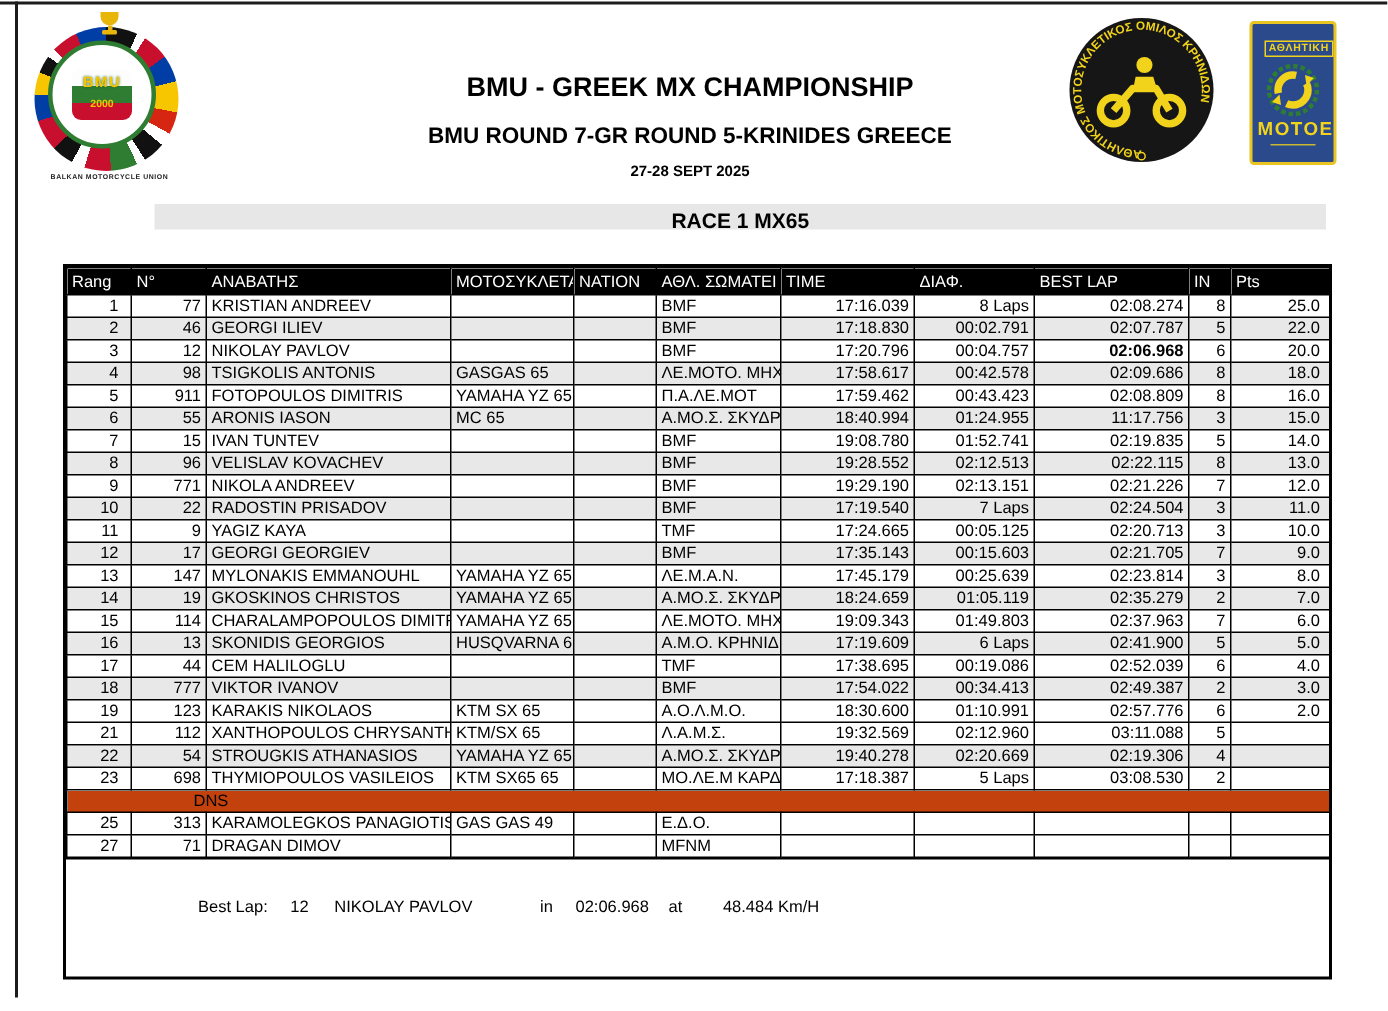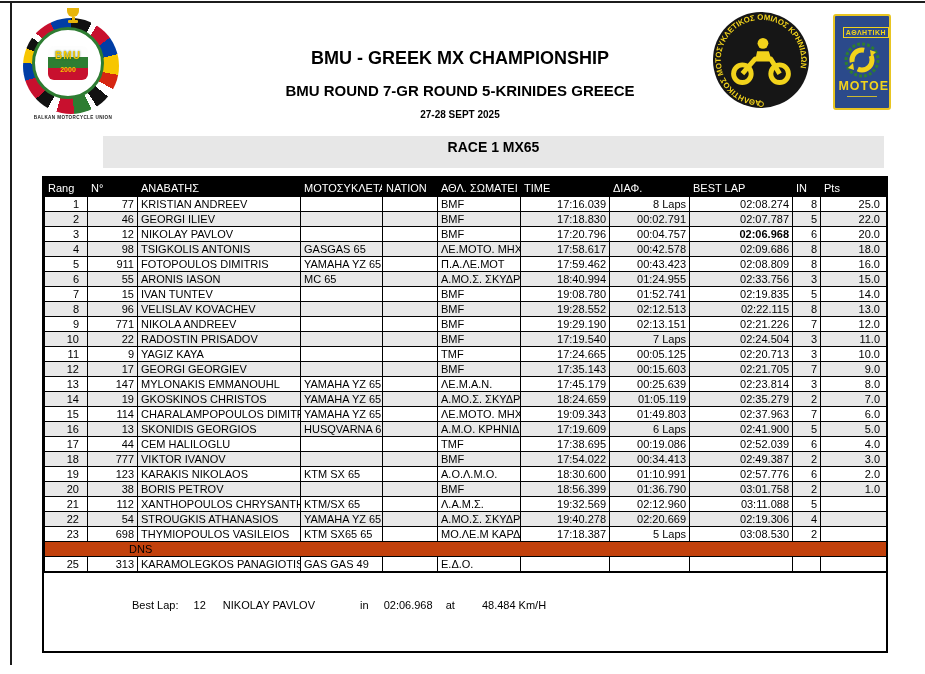--- a/index.html
+++ b/index.html
@@ -30,21 +30,21 @@
   .date-line{font-size:10px;font-weight:bold;}
 
   .club-logo{position:absolute;left:712px;top:11px;width:98px;height:98px;}
   .motoe-badge{position:absolute;left:833px;top:14px;width:58px;height:96px;background:#2b4a8b;
     border:2px solid #e8c522;border-radius:3px;box-sizing:border-box;text-align:right;padding-top:5px;}
   .motoe-top{display:inline-block;font-size:7px;font-weight:bold;color:#f2d31b;border:1px solid #f2d31b;padding:1px 2px;letter-spacing:.5px;}
   .motoe-emblem{margin:3px auto 1px auto;width:36px;height:36px;}
   .motoe-bottom{font-size:12.5px;font-weight:bold;color:#f2d31b;letter-spacing:1px;}
   .motoe-line{width:30px;height:1px;background:#f2d31b;margin:3px auto 0 auto;opacity:.8;}
 
-  .race-banner{position:absolute;left:103px;top:136px;width:781px;height:32px;background:#e7e7e7;
+  .race-banner{position:absolute;left:103px;top:136px;width:781px;height:17px;background:#e7e7e7;
     text-align:center;line-height:23px;font-size:14px;font-weight:bold;}
 
   
   .table-box{position:absolute;left:42px;top:176px;width:842px;border:2px solid #000;background:#fff;}
   table{width:100%;border-collapse:collapse;table-layout:fixed;}
   th,td{border:1px solid #000;font-size:11px;overflow:hidden;white-space:nowrap;}
   thead th{background:#000;color:#fff;font-weight:normal;text-align:left;height:17px;padding:0 3px;}
   td{height:14px;line-height:14px;padding:0 3px;}
   tr.even td{background:#e8e8e8;}
   .c-rank,.c-num,.c-time,.c-diff,.c-best,.c-in,.c-pts{text-align:right;}
@@ -228,21 +228,21 @@
           </tr>
           <tr class="even">
             <td class="c-rank">6</td>
             <td class="c-num">55</td>
             <td class="c-rider">ARONIS IASON</td>
             <td class="c-moto">MC 65</td>
             <td class="c-nation"></td>
             <td class="c-club">Α.ΜΟ.Σ. ΣΚΥΔΡ</td>
             <td class="c-time">18:40.994</td>
             <td class="c-diff">01:24.955</td>
-            <td class="c-best">02:33.756</td>
+            <td class="c-best">11:17.756</td>
             <td class="c-in">3</td>
             <td class="c-pts">15.0</td>
           </tr>
           <tr>
             <td class="c-rank">7</td>
             <td class="c-num">15</td>
             <td class="c-rider">IVAN TUNTEV</td>
             <td class="c-moto"></td>
             <td class="c-nation"></td>
             <td class="c-club">BMF</td>
@@ -401,33 +401,20 @@
             <td class="c-rider">KARAKIS NIKOLAOS</td>
             <td class="c-moto">KTM SX 65</td>
             <td class="c-nation"></td>
             <td class="c-club">Α.Ο.Λ.Μ.Ο.</td>
             <td class="c-time">18:30.600</td>
             <td class="c-diff">01:10.991</td>
             <td class="c-best">02:57.776</td>
             <td class="c-in">6</td>
             <td class="c-pts">2.0</td>
           </tr>
-          <tr class="even">
-            <td class="c-rank">20</td>
-            <td class="c-num">38</td>
-            <td class="c-rider">BORIS PETROV</td>
-            <td class="c-moto"></td>
-            <td class="c-nation"></td>
-            <td class="c-club">BMF</td>
-            <td class="c-time">18:56.399</td>
-            <td class="c-diff">01:36.790</td>
-            <td class="c-best">03:01.758</td>
-            <td class="c-in">2</td>
-            <td class="c-pts">1.0</td>
-          </tr>
           <tr>
             <td class="c-rank">21</td>
             <td class="c-num">112</td>
             <td class="c-rider">XANTHOPOULOS CHRYSANTHO</td>
             <td class="c-moto">KTM/SX 65</td>
             <td class="c-nation"></td>
             <td class="c-club">Λ.Α.Μ.Σ.</td>
             <td class="c-time">19:32.569</td>
             <td class="c-diff">02:12.960</td>
             <td class="c-best">03:11.088</td>
@@ -463,20 +450,33 @@
           <tr>
             <td colspan="11" class="dns-cell">DNS</td>
           </tr>
           <tr>
             <td class="c-rank">25</td>
             <td class="c-num">313</td>
             <td class="c-rider">KARAMOLEGKOS PANAGIOTIS</td>
             <td class="c-moto">GAS GAS 49</td>
             <td class="c-nation"></td>
             <td class="c-club">Ε.Δ.Ο.</td>
+            <td class="c-time"></td>
+            <td class="c-diff"></td>
+            <td class="c-best"></td>
+            <td class="c-in"></td>
+            <td class="c-pts"></td>
+          </tr>
+          <tr>
+            <td class="c-rank">27</td>
+            <td class="c-num">71</td>
+            <td class="c-rider">DRAGAN DIMOV</td>
+            <td class="c-moto"></td>
+            <td class="c-nation"></td>
+            <td class="c-club">MFNM</td>
             <td class="c-time"></td>
             <td class="c-diff"></td>
             <td class="c-best"></td>
             <td class="c-in"></td>
             <td class="c-pts"></td>
           </tr>
         </tbody>
     </table>
     <div class="best-lap-footer">
       <span class="f-label">Best Lap:</span>

